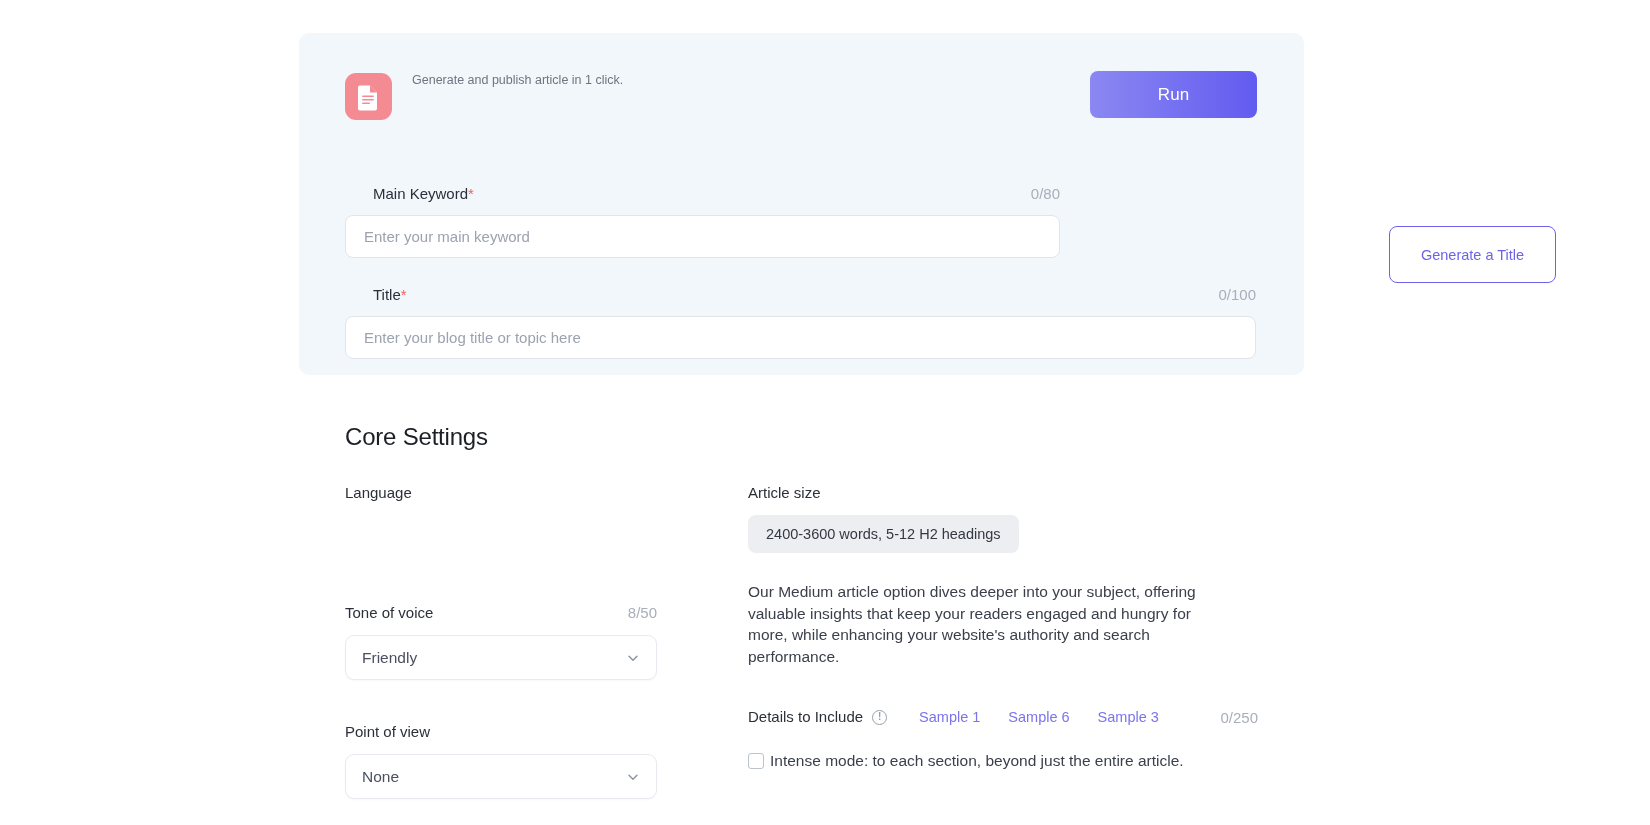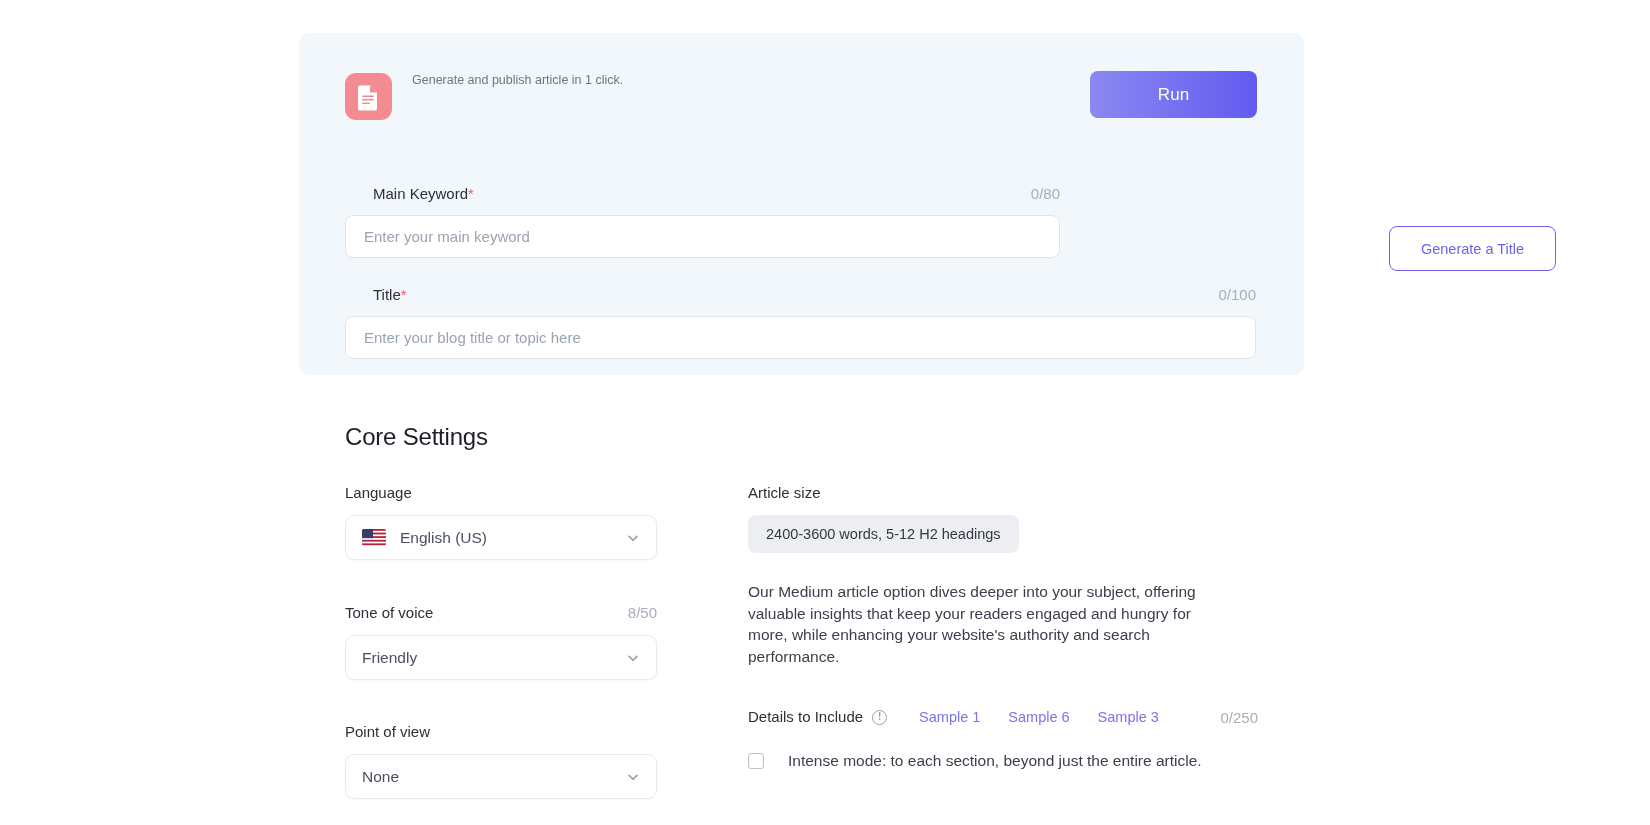--- a/index.html
+++ b/index.html
@@ -145,21 +145,21 @@
     font-family: "Liberation Sans", sans-serif;
     outline: none;
   }
   .text-input::placeholder { color: #9ba3af; }
 
   .gen-title-btn {
     position: absolute;
     left: 1090px;
     top: 193px;
     width: 167px;
-    height: 45px;
+    height: 57px;
     border: 1.4px solid #6c63e8;
     border-radius: 8px;
     background: #ffffff;
     color: #6c63e8;
     font-size: 14.5px;
     font-family: "Liberation Sans", sans-serif;
     cursor: pointer;
   }
 
   
@@ -280,21 +280,21 @@
   .details-counter {
     margin-left: auto;
     font-size: 15px;
     color: #a8afba;
   }
 
   .check-row {
     margin-top: 25px;
     display: flex;
     align-items: center;
-    gap: 24px;
+    gap: 6px;
   }
 
   .checkbox {
     width: 16px;
     height: 16px;
     border: 1.4px solid #bcc3cd;
     border-radius: 3px;
     background: #ffffff;
     flex: none;
     cursor: pointer;
@@ -348,35 +348,20 @@
       <input class="text-input" type="text" placeholder="Enter your blog title or topic here" style="">
     </div>
   </div>
 
   <div class="section-title">Core Settings</div>
 
   <div class="col-left" style="top:483px;">
     <div class="ctl-label-line">
       <div class="ctl-label">Language</div>
     </div>
-    <div class="select-box">
-      <svg class="flag" viewBox="0 0 24 17">
-        <rect width="24" height="17" fill="#ffffff"></rect>
-        <rect width="24" height="1.8" y="0" fill="#b22234"></rect>
-        <rect width="24" height="1.8" y="3.6" fill="#b22234"></rect>
-        <rect width="24" height="1.8" y="7.2" fill="#b22234"></rect>
-        <rect width="24" height="1.8" y="10.8" fill="#b22234"></rect>
-        <rect width="24" height="1.8" y="14.4" fill="#b22234"></rect>
-        <rect width="11" height="9.2" fill="#3c3b6e"></rect>
-      </svg>
-      <span class="select-value">English (US)</span>
-      <svg class="chev" viewBox="0 0 14 14" fill="none">
-        <path d="M3 5.2l4 4 4-4" stroke="currentColor" stroke-width="1.5" stroke-linecap="round" stroke-linejoin="round"></path>
-      </svg>
-    </div>
   </div>
 
   <div class="col-left" style="top:603px;">
     <div class="ctl-label-line">
       <div class="ctl-label">Tone of voice</div>
       <div class="counter">8/50</div>
     </div>
     <div class="select-box">
       <span class="select-value">Friendly</span>
       <svg class="chev" viewBox="0 0 14 14" fill="none">

